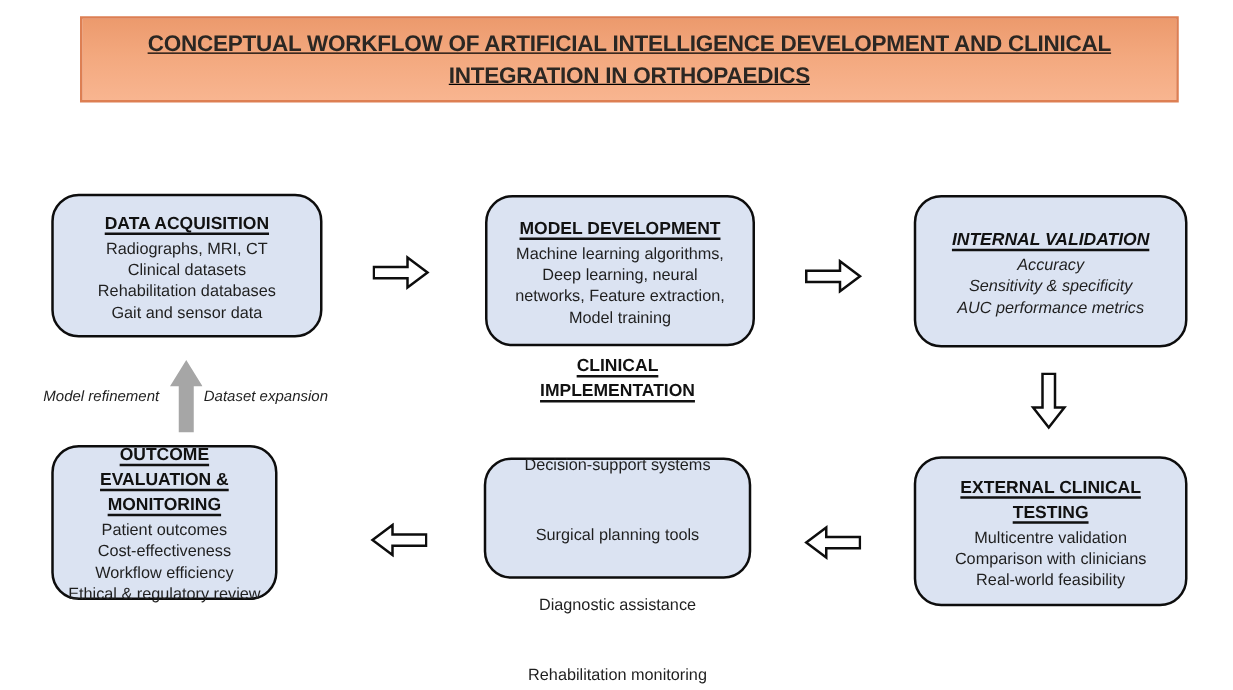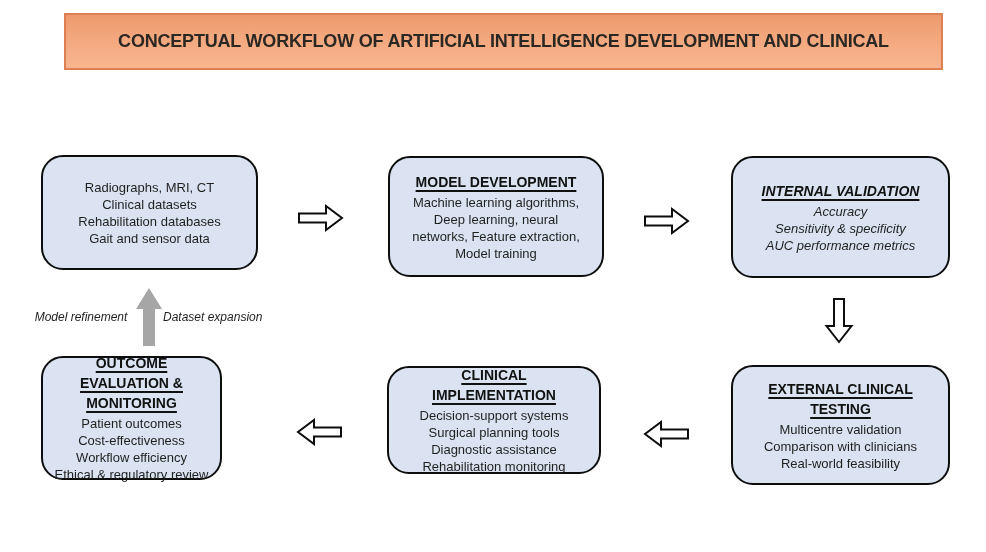--- a/index.html
+++ b/index.html
@@ -8,29 +8,30 @@
     position: relative;
     width: 986px;
     height: 552px;
     background: #ffffff;
     overflow: hidden;
   }
   
   .title-banner {
     position: absolute;
     left: 64px; top: 13px;
-    width: 879px; height: 57px;
+    width: 879px; height: 69px;
     box-sizing: border-box;
     background: linear-gradient(180deg, #ec9a6d 0%, #f3a87e 45%, #f8b590 100%);
     border: 2px solid #dd7f53;
     display: flex;
     flex-direction: column;
     justify-content: center;
     align-items: center;
     text-align: left;
+    text-decoration: underline;
   }
   .title-line {
     font-size: 18px;
     line-height: 25px;
     font-weight: bold;
     letter-spacing: -0.2px;
     color: #2b2723;
     white-space: nowrap;
   }
   
@@ -75,23 +76,25 @@
     white-space: nowrap;
   }
 </style>
 </head>
 <body>
 
 <div id="canvas">
 
   <div class="title-banner">
     <div class="title-line">CONCEPTUAL WORKFLOW OF ARTIFICIAL INTELLIGENCE DEVELOPMENT AND CLINICAL</div>
+    <div class="title-line">INTEGRATION IN ORTHOPAEDICS</div>
   </div>
 
   <div class="box" style="left:41px; top:155px; width:217px; height:115px;">
+    <div class="box-heading">DATA ACQUISITION</div>
     <div class="box-line">Radiographs, MRI, CT</div>
     <div class="box-line">Clinical datasets</div>
     <div class="box-line">Rehabilitation databases</div>
     <div class="box-line">Gait and sensor data</div>
   </div>
 
   <div class="box" style="left:388px; top:156px; width:216px; height:121px;">
     <div class="box-heading">MODEL DEVELOPMENT</div>
     <div class="box-line">Machine learning algorithms,</div>
     <div class="box-line">Deep learning, neural</div>
@@ -107,21 +110,21 @@
   </div>
 
   <div class="box" style="left:41px; top:356px; width:181px; height:124px;">
     <div class="box-heading" style="max-width:195px;">OUTCOME EVALUATION &amp; MONITORING</div>
     <div class="box-line">Patient outcomes</div>
     <div class="box-line">Cost-effectiveness</div>
     <div class="box-line">Workflow efficiency</div>
     <div class="box-line">Ethical &amp; regulatory review</div>
   </div>
 
-  <div class="box" style="left:387px; top:366px; width:214px; height:108px;">
+  <div class="box" style="left:387px; top:366px; width:214px; height:97px;gap:39px;">
     <div class="box-heading" style="max-width:150px;">CLINICAL IMPLEMENTATION</div>
     <div class="box-line">Decision-support systems</div>
     <div class="box-line">Surgical planning tools</div>
     <div class="box-line">Diagnostic assistance</div>
     <div class="box-line">Rehabilitation monitoring</div>
   </div>
 
   <div class="box" style="left:731px; top:365px; width:219px; height:120px;">
     <div class="box-heading" style="max-width:165px;">EXTERNAL CLINICAL TESTING</div>
     <div class="box-line">Multicentre validation</div>

